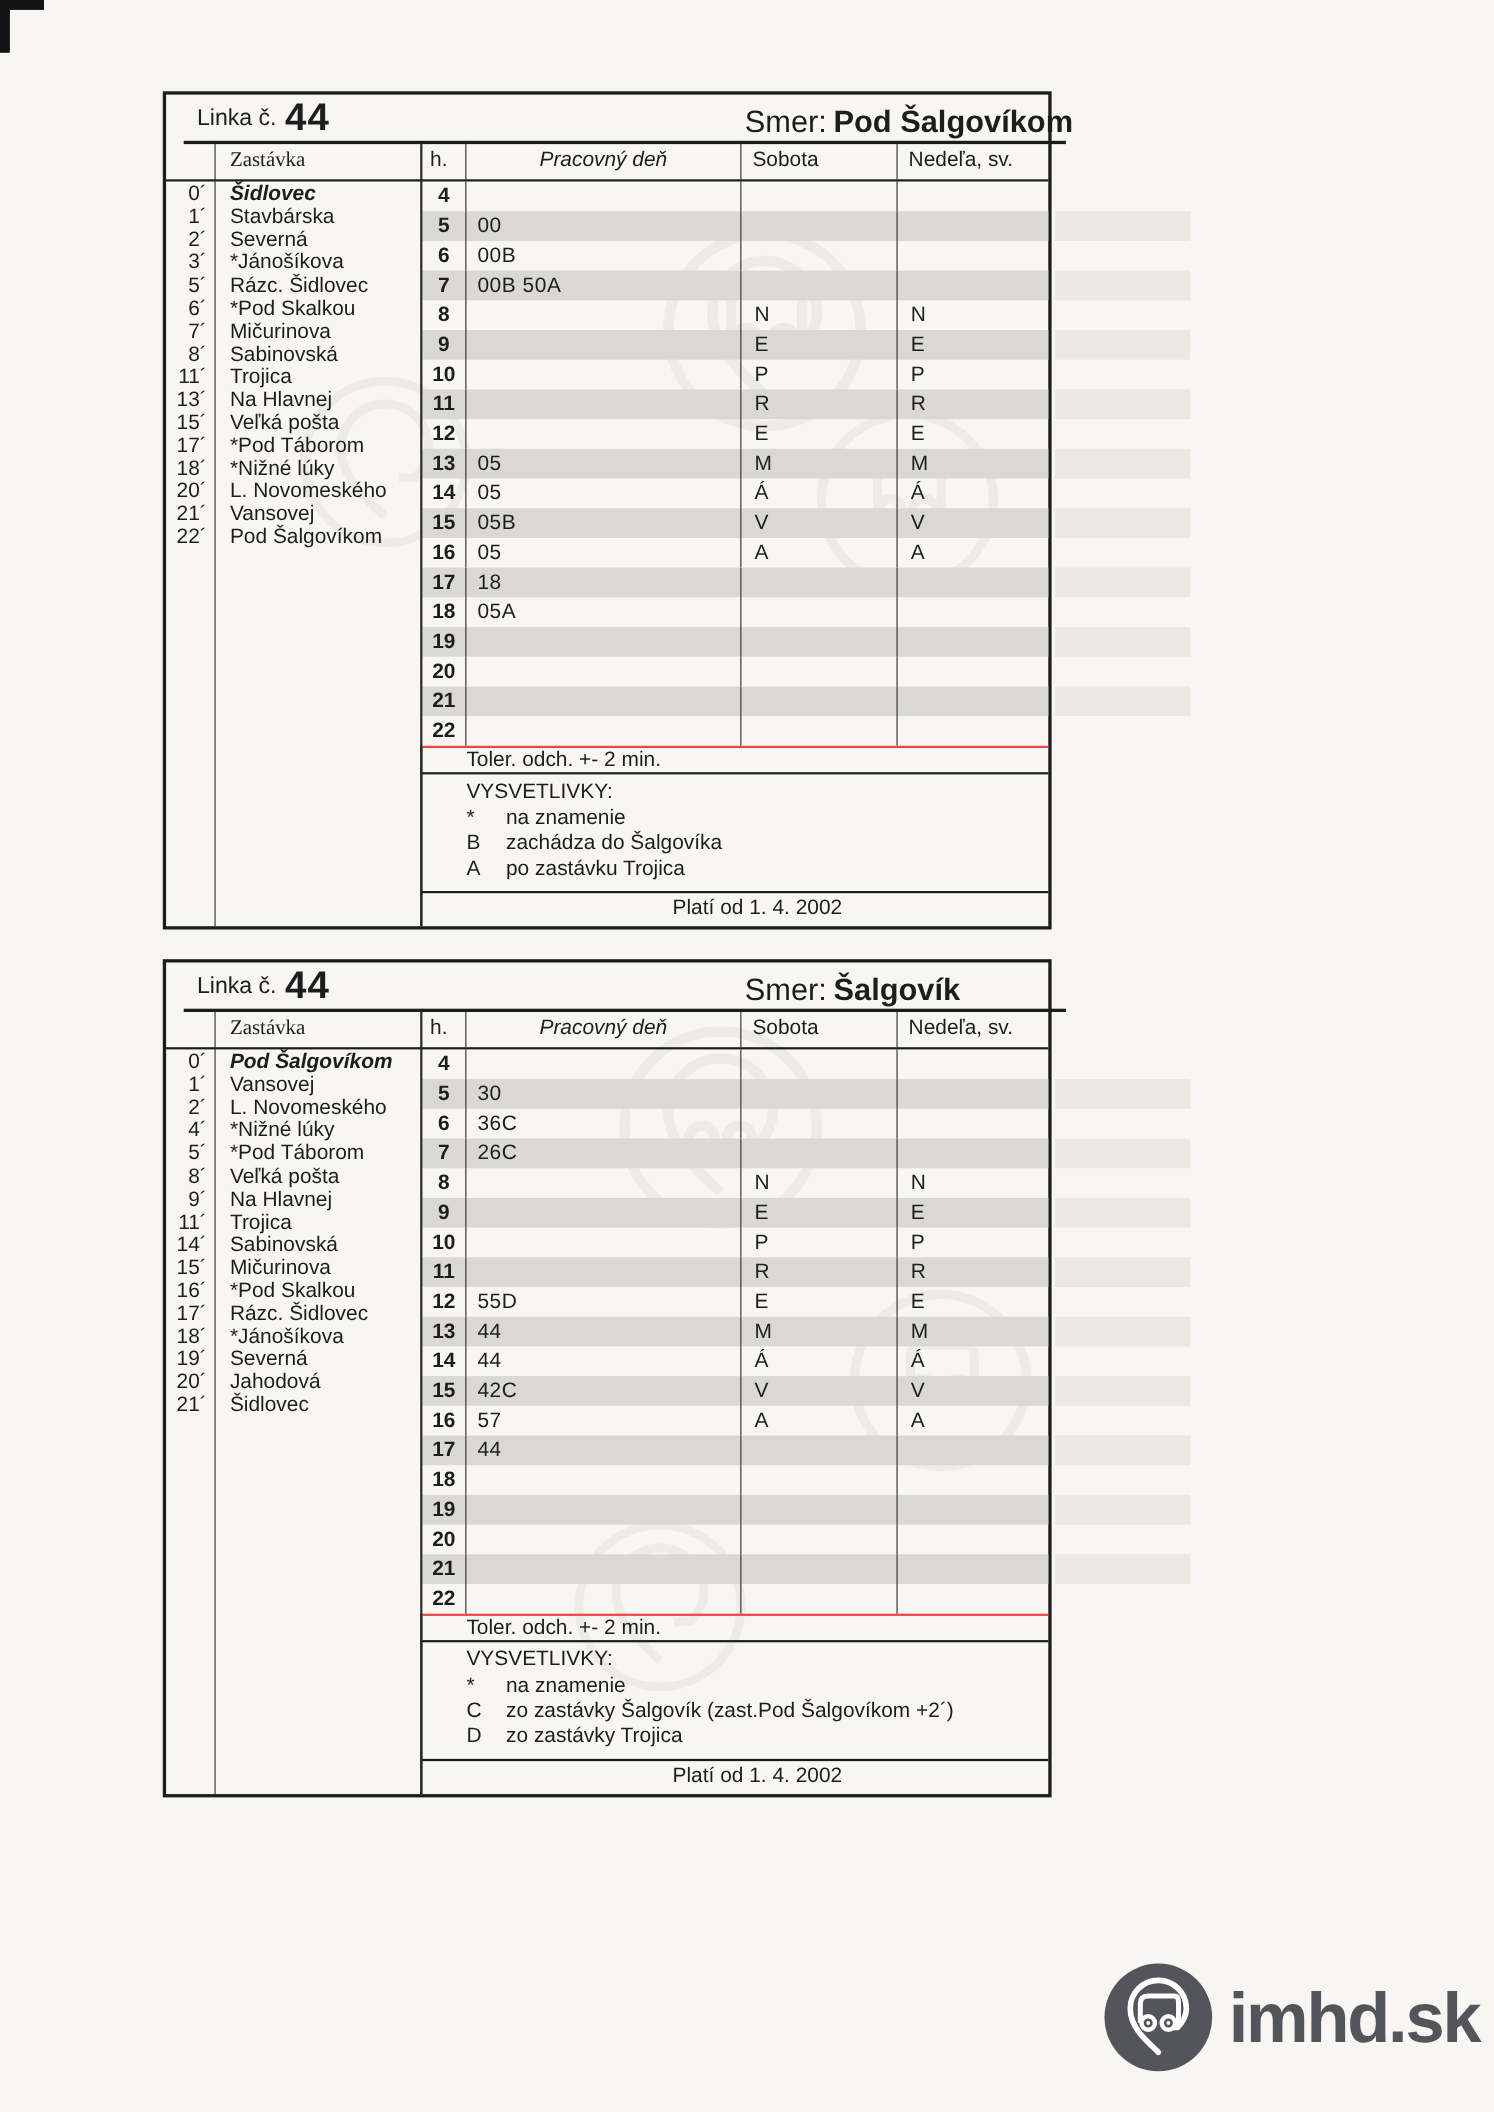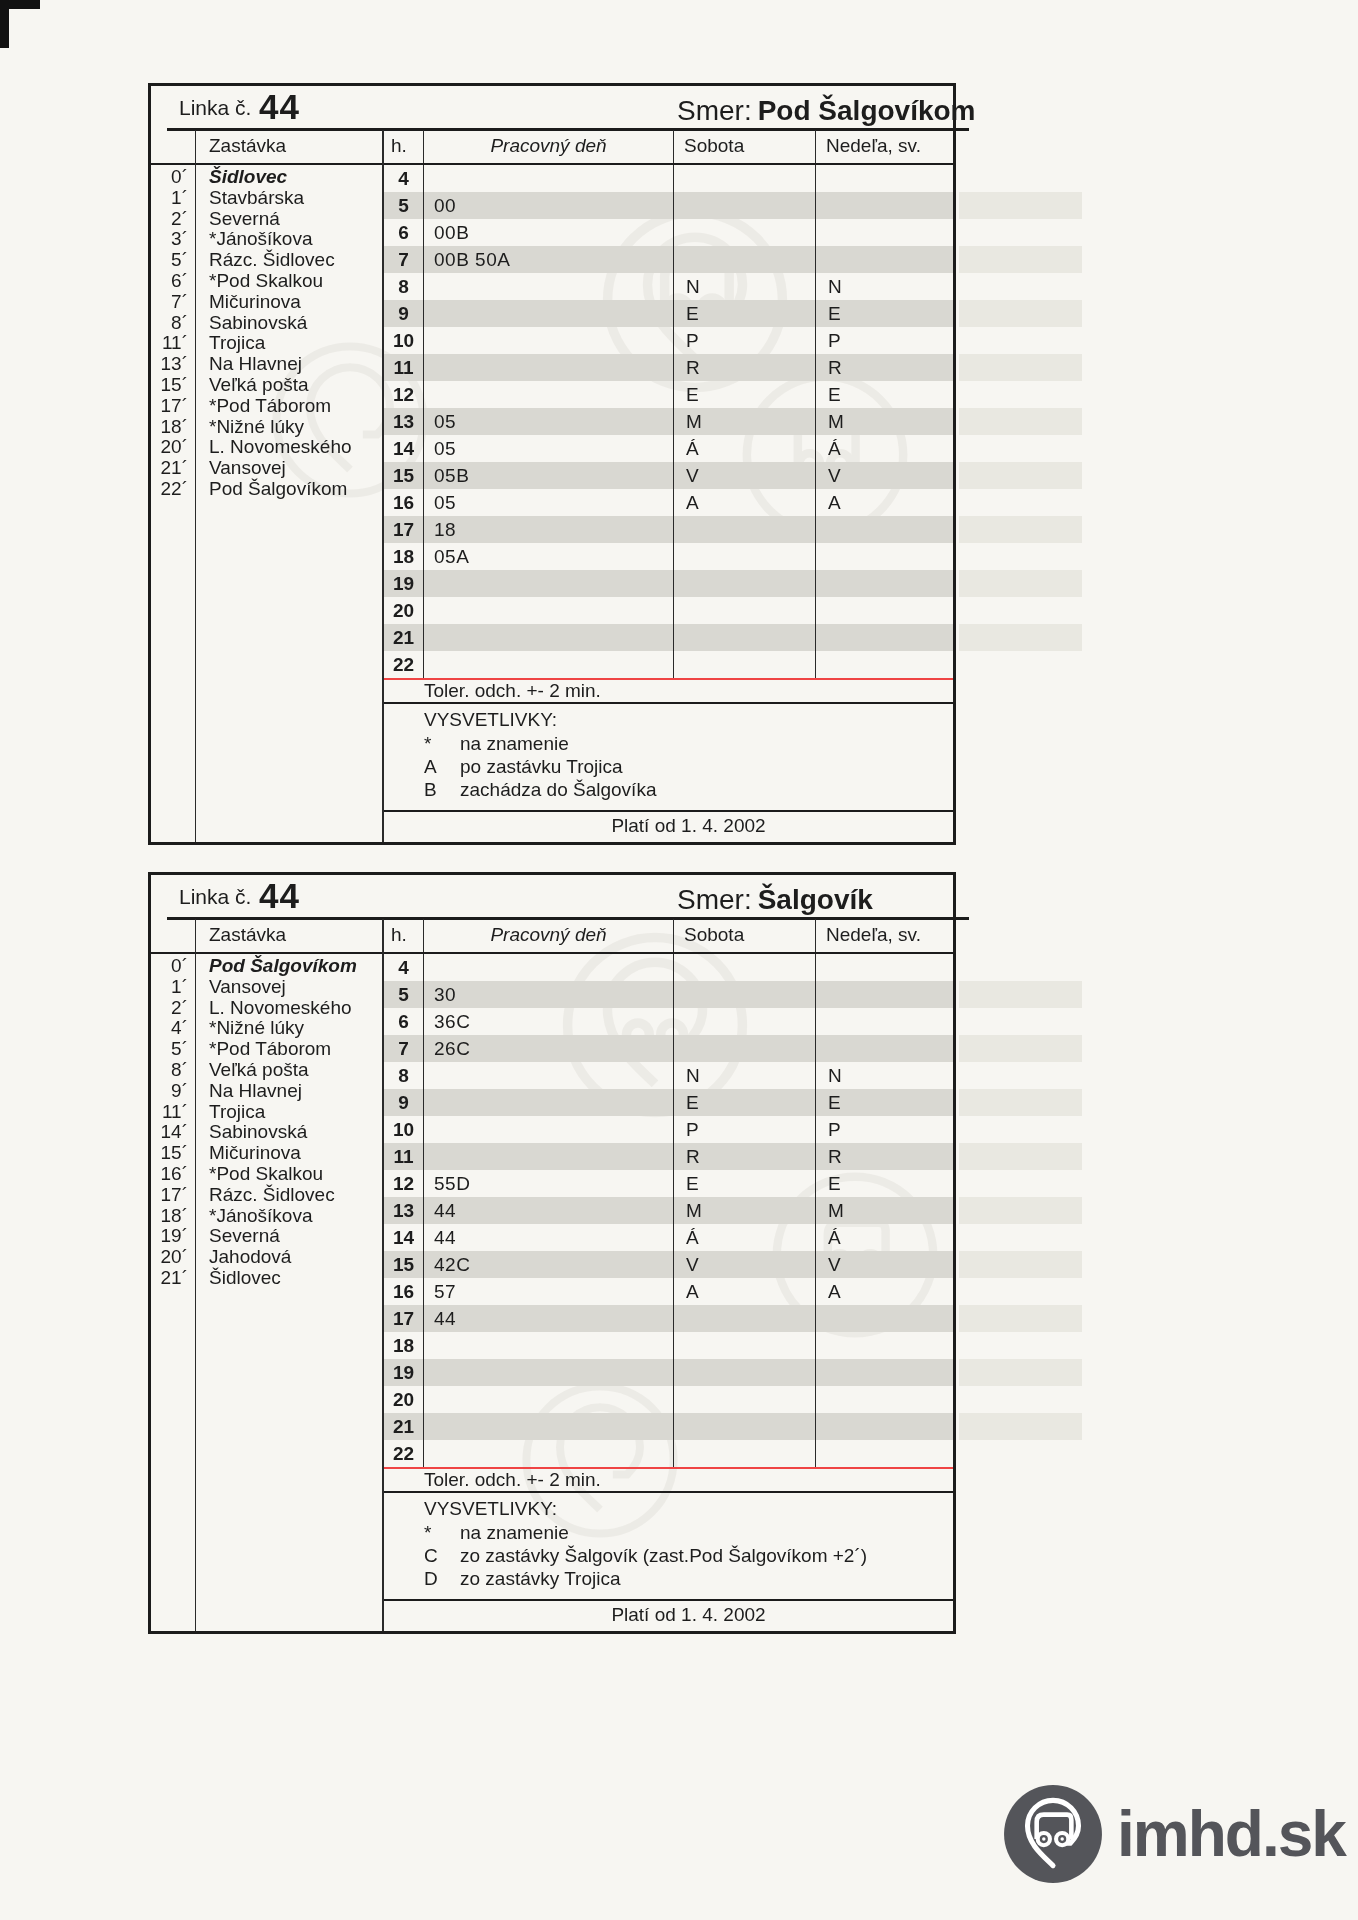--- a/index.html
+++ b/index.html
@@ -36,21 +36,21 @@
   .lineno{position:absolute;left:92px;top:1px;font-size:35px;font-weight:bold;letter-spacing:1px;}
   .smer{position:absolute;left:510px;top:9px;font-size:28px;white-space:nowrap;}
   .smer b{margin-left:6px;}
 
   .col-header{
     position:absolute;left:0;top:44px;width:802px;height:35px;
     border-bottom:2px solid #1c1c1c;display:flex;
   }
   .chc{font-size:19px;line-height:31px;overflow:hidden;white-space:nowrap;}
   .chc-min{width:45px;}
-  .chc-stop{width:186px;padding-left:13px;}
+  .chc-stop{width:186px;padding-left:13px;font-family:Liberation Serif, serif;}
   .chc-h{width:42px;border-right:1px solid #2a2a2a;padding-left:9px;}
   .chc-work{width:250px;border-right:1px solid #2a2a2a;text-align:center;font-style:italic;}
   .chc-sat{width:142px;border-right:1px solid #2a2a2a;padding-left:10px;}
   .chc-sun{flex:1;padding-left:10px;}
 
   .vl{position:absolute;top:44px;bottom:0;background:#2a2a2a;z-index:2;}
   .vl-a{left:44px;width:1px;}
   .vl-b{left:231px;width:2px;}
 
   .stops-grid{position:absolute;left:0;top:81px;width:231px;}
@@ -388,25 +388,25 @@
   <div class="toler">Toler. odch. +- 2 min.</div>
   <div class="legend">
     <div class="legend-title">VYSVETLIVKY:</div>
     <div>
 
         <div class="legend-item">
           <span class="legend-sym">*</span><span class="legend-text">na znamenie</span>
         </div>
 
         <div class="legend-item">
+          <span class="legend-sym">B</span><span class="legend-text">zachádza do Šalgovíka</span>
+        </div>
+
+        <div class="legend-item">
           <span class="legend-sym">A</span><span class="legend-text">po zastávku Trojica</span>
-        </div>
-
-        <div class="legend-item">
-          <span class="legend-sym">B</span><span class="legend-text">zachádza do Šalgovíka</span>
         </div>
       </div>
   </div>
   <div class="plati">Platí od 1. 4. 2002</div>
 </section>
 
 <section class="panel panel-2">
   <div class="title-row">
     <span class="linka">Linka č.</span>
     <span class="lineno">44</span>

